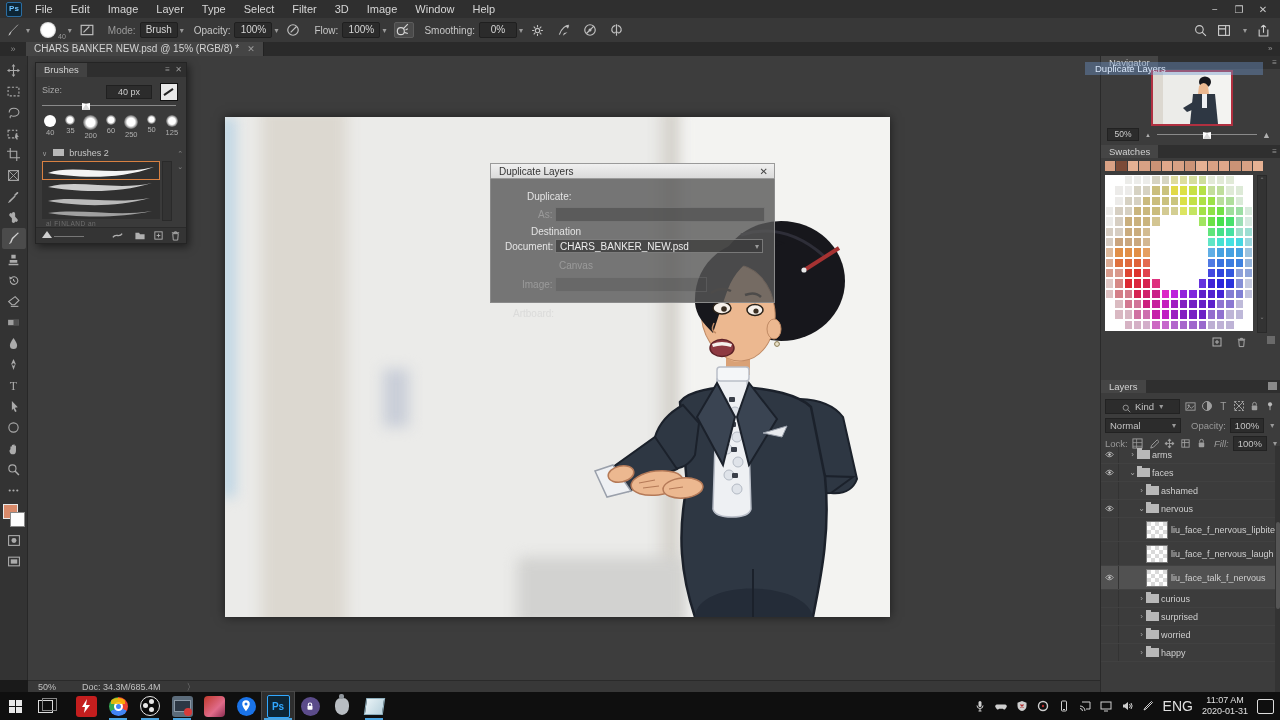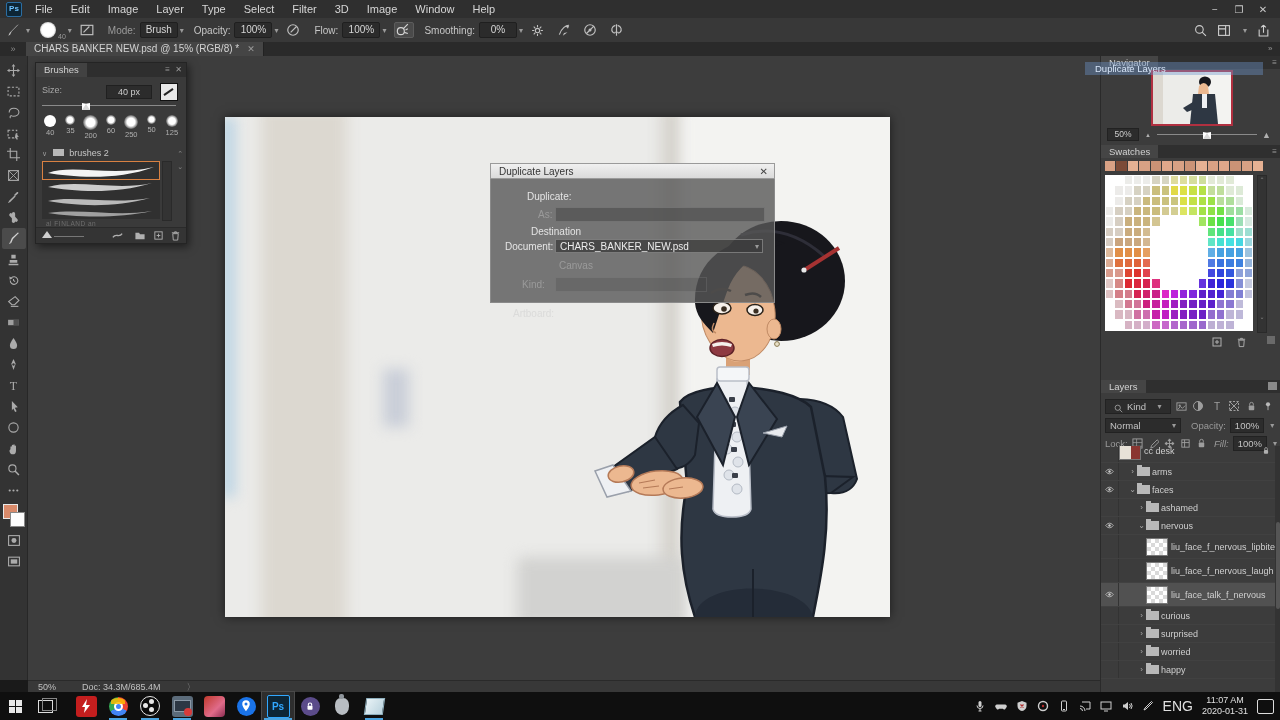--- a/index.html
+++ b/index.html
@@ -92,21 +92,21 @@
   #skin-row div{width:10.4px;height:10px;}
   #wheel-wrap{position:absolute;left:4px;top:30px;width:148px;height:156px;background:#fff;}
   #wheel{display:grid;grid-template-columns:repeat(16,1fr);width:148px;height:155px;gap:0;}
   #wheel div{border:0.5px solid #fff;box-sizing:border-box;}
   #sw-scroll{position:absolute;left:156px;top:30px;width:8px;height:156px;background:#333;border:1px solid #2a2a2a;color:#888;font-size:6px;text-align:center;}
   #sw-footer{position:absolute;left:0;top:190px;right:0;height:14px;}
   #sw-footer .ft{position:absolute;top:1px;color:#a8a8a8;}
   
   #layers-panel{position:absolute;left:0;top:296px;width:180px;height:340px;margin-top:28px;}
   .lrow{position:absolute;left:4px;right:4px;height:16px;display:flex;align-items:center;gap:4px;color:#c3c3c3;}
-  #kind-box{background:#2c2c2c;border:1px solid #222;height:13px;line-height:13px;padding:0 8px;display:flex;gap:4px;align-items:flex-end;width:52px;}
+  #kind-box{background:#2c2c2c;border:1px solid #222;height:13px;line-height:13px;padding:0 16px;display:flex;gap:4px;align-items:flex-end;width:52px;}
   .hdr-ico-btn{opacity:.85;width:15px;text-align:center;}
   .sel-box{background:#2c2c2c;border:1px solid #222;height:13px;line-height:13px;padding:0 4px;}
   #layers-list{position:absolute;left:0;top:66px;right:6px;bottom:20px;overflow:hidden;}
   .layer-row{position:relative;display:flex;align-items:center;height:17px;border-bottom:1px solid #414141;color:#cfcfcf;font-size:9px;}
   .layer-row.thumbrow{height:23px;}
   .layer-row.selected{background:#515151;}
   .eye-col{width:17px;height:100%;border-right:1px solid #333;display:flex;align-items:center;justify-content:center;flex-shrink:0;}
   .caret{width:9px;color:#a8a8a8;font-size:8px;flex-shrink:0;text-align:center;}
   .folder-ico{width:13px;height:9px;background:#b8b8b8;position:relative;flex-shrink:0;margin-right:2px;}
   .folder-ico:before{content:"";position:absolute;left:0;top:-2px;width:5px;height:2px;background:#b8b8b8;}
@@ -579,21 +579,21 @@
     <span class="dlg-label" style="left:36px;top:12px;">Duplicate:</span>
     <span class="dlg-dim" style="left:47px;top:30px;">As:</span>
     <div class="dlg-field" style="left:64px;top:28px;width:208px;"></div>
     <span class="dlg-label" style="left:40px;top:47px;">Destination</span>
     <span class="dlg-label" style="left:14px;top:62px;">Document:</span>
     <div id="doc-dd">
       <span>CHARS_BANKER_NEW.psd</span><span class="dd-arrow">▾</span>
     </div>
     <span class="dlg-dim" style="left:22px;top:81px;margin-top:48px;">Artboard:</span>
     <span class="dlg-dim" style="left:68px;top:81px;">Canvas</span>
-    <span class="dlg-dim" style="left:31px;top:100px;">Kind:</span>
+    <span class="dlg-dim" style="left:31px;top:100px;">Image:</span>
     <div class="dlg-field" style="left:64px;top:98px;width:150px;opacity:.5;"></div>
   </div>
 </div>
 
 <div id="ghost-bar" class="abs">Duplicate Layers</div>
 
 <div id="rightdock" class="abs">
 
   <div id="navigator" style="position:absolute;left:0;top:0;width:180px;height:89px;">
     <div class="panel-header">
@@ -986,32 +986,20 @@
           <svg width="11" height="12" viewBox="0 0 12 12">
             <rect x="3" y="5.5" width="6" height="5" rx="1" fill="#b0b0b0"></rect>
             <path d="M4 5.5V4a2 2 0 0 1 4 0v1.5" fill="none" stroke="#b0b0b0"></path>
           </svg>
         </span>
       <span style="color:#9a9a9a;margin-left:2px;font-style:italic;">Fill:</span>
       <span class="sel-box"><span>100%</span></span>
         <span class="dd-arrow">▾</span>
     </div>
     <div id="layers-list">
-        <div class="layer-row thumbrow" style="margin-top: -7px;">
-          <div class="eye-col"></div>
-          <div style="width: 0px; flex-shrink: 0;"></div>
-          <div class="thumb" style="background: linear-gradient(90deg, rgb(232, 226, 216) 55%, rgb(138, 53, 48) 55%);"></div>
-          <div class="lname">cc desk</div>
-          <div style="margin-left: auto; margin-right: 4px;">
-            <svg width="10" height="11" viewBox="0 0 12 12">
-              <rect x="3.5" y="5.5" width="5" height="4.5" rx="1" fill="#b0b0b0"></rect>
-              <path d="M4.5 5.5V4a1.5 1.5 0 0 1 3 0v1.5" fill="none" stroke="#b0b0b0"></path>
-            </svg>
-          </div>
-        </div>
         <div class="layer-row">
           <div class="eye-col">
             <svg width="11" height="9" viewBox="0 0 12 12">
               <path d="M1 6S3 2.9 6 2.9 11 6 11 6 9 9.1 6 9.1 1 6 1 6z" fill="none" stroke="#cfcfcf"></path>
               <circle cx="6" cy="6" r="1.6" fill="#cfcfcf"></circle>
             </svg>
           </div>
           <div style="width: 9px; flex-shrink: 0;"></div>
           <div class="caret">›</div>
           <div class="folder-ico"></div>

